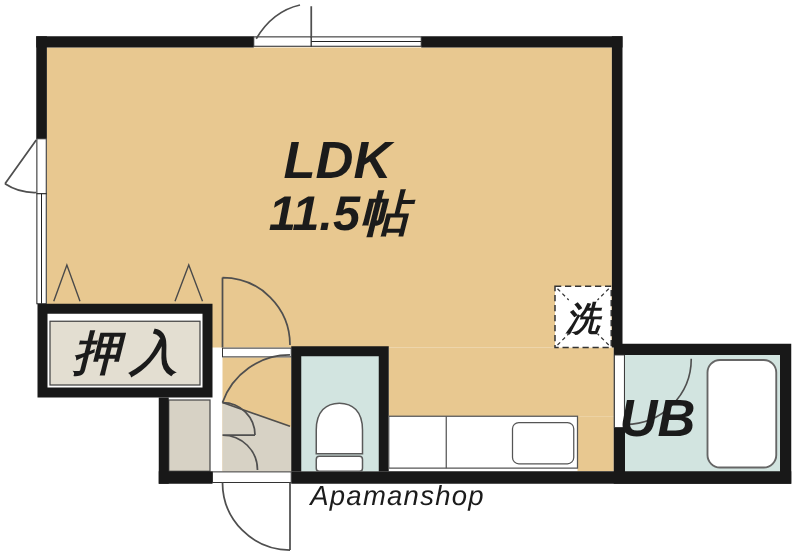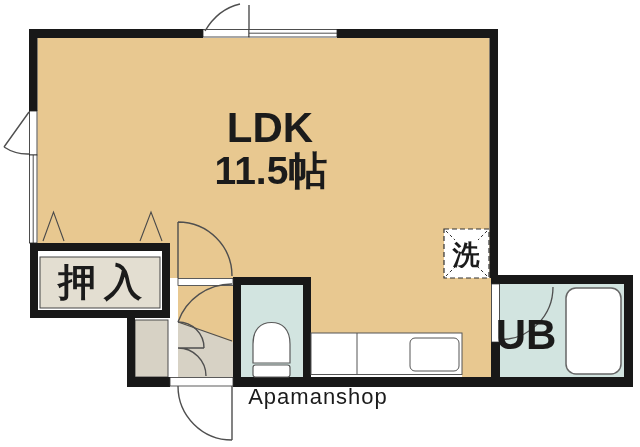--- a/index.html
+++ b/index.html
@@ -1,17 +1,17 @@
 <!DOCTYPE html>
 <html><head>
 <meta charset="utf-8">
 <style>
   html,body{margin:0;padding:0;background:#ffffff;}
   .stage{position:relative;width:640px;height:447px;background:#ffffff;overflow:hidden;
-         font-family:"Liberation Sans", sans-serif;}
+         font-family:"Liberation Sans", sans-serif;font-style:italic;}
   svg{position:absolute;left:0;top:0;}
   text{font-family:"Liberation Sans", sans-serif;fill:#1b1b1b;}
   .room-label{font-weight:600;}
   .closet-label{font-weight:700;letter-spacing:8px;}
   .small-label{font-weight:600;}
   .watermark{font-weight:400;letter-spacing:1px;}
 </style>
 </head>
 <body>
 

